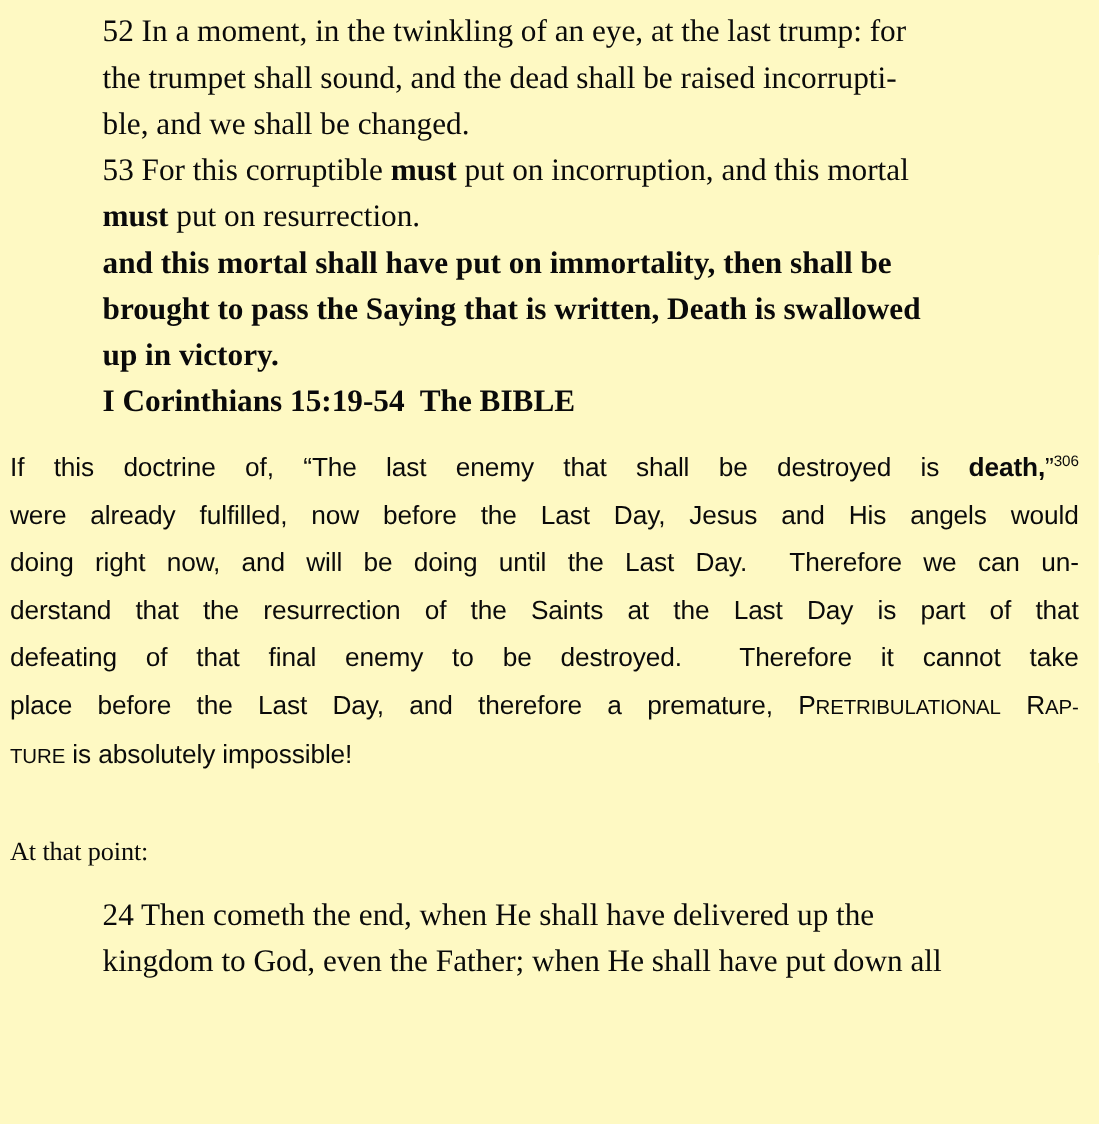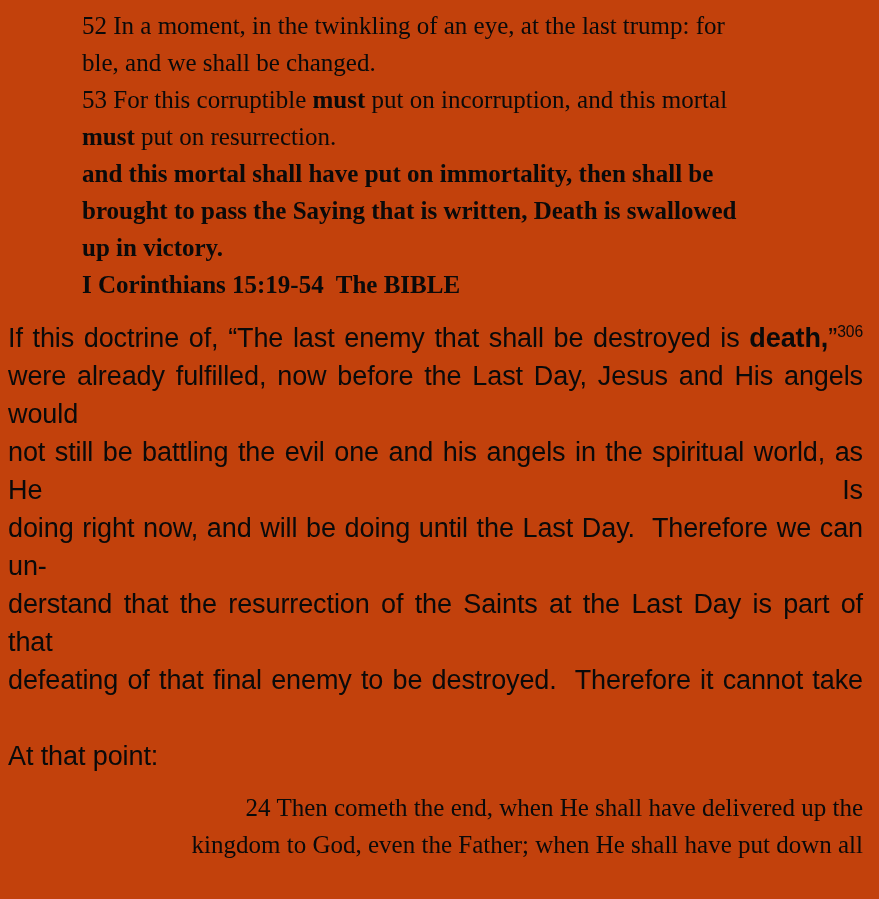--- a/index.html
+++ b/index.html
@@ -21,63 +21,65 @@
   }
   .block { margin: 0; }
   .serif-quote {
     font-family: "Liberation Serif", "DejaVu Serif", serif;
     font-size: 25px;
     line-height: 37px;
     margin-left: 74px;
   }
   .sans-paragraph {
     font-family: "Liberation Sans", "DejaVu Sans", sans-serif;
-    font-size: 27px;
+    font-size: 21px;
     line-height: 38px;
     letter-spacing: -0.1px;
   }
   .line {
     white-space: pre-wrap;
   }
   .line.j {
     text-align: justify;
     text-align-last: justify;
   }
   .b { font-weight: bold; }
   .sup {
     vertical-align: super;
     font-size: 0.58em;
     line-height: 0;
   }
   .cs { font-size: 0.78em; }
   [data-name="commentary-paragraph"] { margin-top: 16px; }
-  [data-name="at-that-point-line"]   { margin-top: 38px; }
-  [data-name="scripture-quote-1-corinthians-15-24"] { margin-top: 14px; text-align: right; }
+  [data-name="at-that-point-line"]   { margin-top: 38px; font-family: Liberation Serif, serif; }
+  [data-name="scripture-quote-1-corinthians-15-24"] { margin-top: 14px; }
 </style>
 </head>
 <body>
 
-<div class="page" id="page-root" data-name="document-page" style="background: #c2410c; color: rgb(10, 10, 10);">
+<div class="page" id="page-root" data-name="document-page" style="background: #fef9c3; color: rgb(10, 10, 10);">
     <div class="block serif-quote" data-name="scripture-quote-1-corinthians-15-52-54">
       <div class="line" data-name="text-line"><span data-name="text-segment">52 In a moment, in the twinkling of an eye, at the last trump: for</span></div>
+      <div class="line" data-name="text-line"><span data-name="text-segment">the trumpet shall sound, and the dead shall be raised incorrupti-</span></div>
       <div class="line" data-name="text-line"><span data-name="text-segment">ble, and we shall be changed.</span></div>
       <div class="line" data-name="text-line"><span data-name="text-segment">53 For this corruptible </span><span class="b" data-name="text-segment">must</span><span data-name="text-segment"> put on incorruption, and this mortal</span></div>
       <div class="line" data-name="text-line"><span class="b" data-name="text-segment">must</span><span data-name="text-segment"> put on resurrection.</span></div>
       <div class="line" data-name="text-line"><span class="b" data-name="text-segment">and this mortal shall have put on immortality, then shall be</span></div>
       <div class="line" data-name="text-line"><span class="b" data-name="text-segment">brought to pass the Saying that is written, Death is swallowed</span></div>
       <div class="line" data-name="text-line"><span class="b" data-name="text-segment">up in victory.</span></div>
       <div class="line" data-name="text-line"><span class="b" data-name="text-segment">I Corinthians 15:19-54  The BIBLE</span></div>
     </div>
     <div class="block sans-paragraph" data-name="commentary-paragraph">
       <div class="line j" data-name="text-line"><span data-name="text-segment">If this doctrine of, “The last enemy that shall be destroyed is </span><span class="b" data-name="text-segment">death,</span><span data-name="text-segment">”</span><span class="sup" data-name="footnote-superscript">306</span></div>
       <div class="line j" data-name="text-line"><span data-name="text-segment">were already fulfilled, now before the Last Day, Jesus and His angels would</span></div>
-      <div class="line j" data-name="text-line"><span data-name="text-segment">not still be battling the evil one and his angels in the spiritual world, as He Is</span></div>
       <div class="line j" data-name="text-line"><span data-name="text-segment">doing right now, and will be doing until the Last Day.  Therefore we can un-</span></div>
       <div class="line j" data-name="text-line"><span data-name="text-segment">derstand that the resurrection of the Saints at the Last Day is part of that</span></div>
       <div class="line j" data-name="text-line"><span data-name="text-segment">defeating of that final enemy to be destroyed.  Therefore it cannot take</span></div>
+      <div class="line j" data-name="text-line"><span data-name="text-segment">place before the Last Day, and therefore a premature, </span><span data-name="text-segment">P</span><span class="cs" data-name="text-segment">RETRIBULATIONAL</span><span data-name="text-segment"> </span><span data-name="text-segment">R</span><span class="cs" data-name="text-segment">AP-</span></div>
+      <div class="line" data-name="text-line"><span class="cs" data-name="text-segment">TURE</span><span data-name="text-segment"> is absolutely impossible!</span></div>
     </div>
     <div class="block sans-paragraph" data-name="at-that-point-line">
       <div class="line" data-name="text-line"><span data-name="text-segment">At that point:</span></div>
     </div>
     <div class="block serif-quote" data-name="scripture-quote-1-corinthians-15-24">
       <div class="line" data-name="text-line"><span data-name="text-segment">24 Then cometh the end, when He shall have delivered up the</span></div>
       <div class="line" data-name="text-line"><span data-name="text-segment">kingdom to God, even the Father; when He shall have put down all</span></div>
     </div>
   </div>
 

